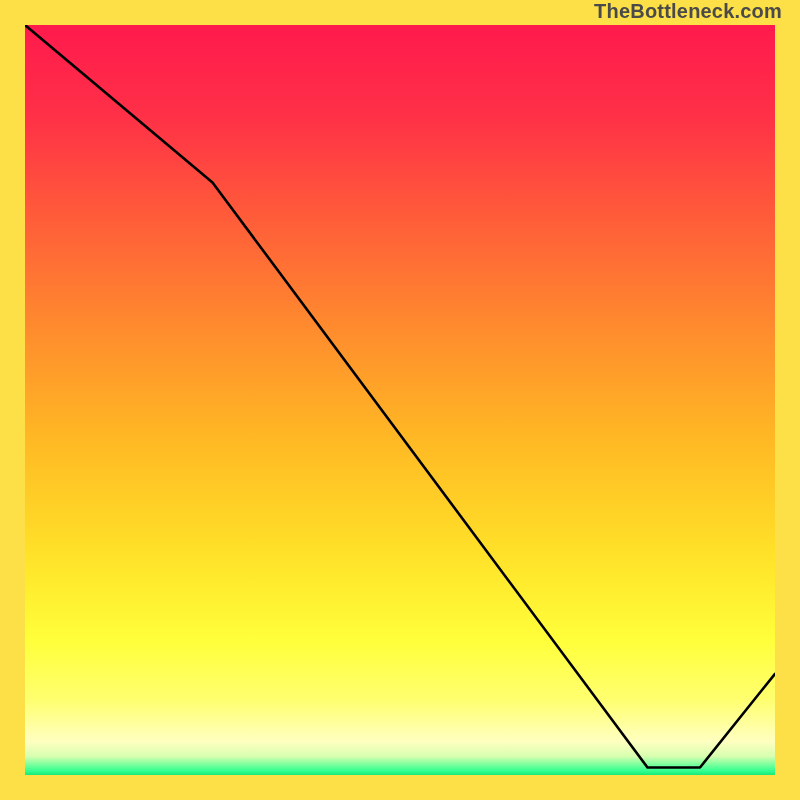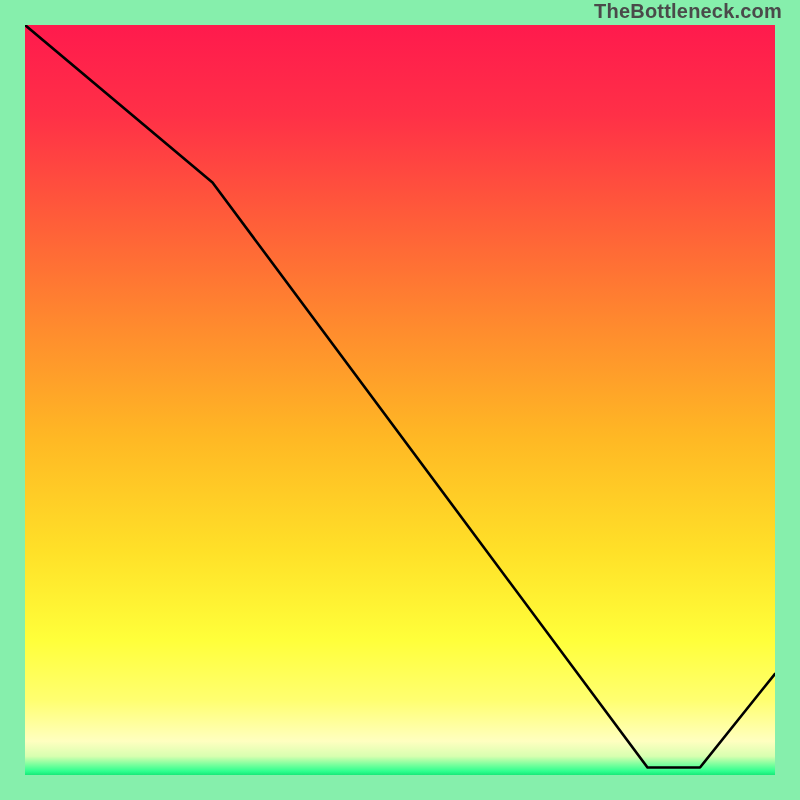--- a/index.html
+++ b/index.html
@@ -8,21 +8,21 @@
     width: 800px;
     height: 800px;
     background: #000000;
     overflow: hidden;
     font-family: Arial, Helvetica, sans-serif;
   }
   .outer {
     position: relative;
     width: 800px;
     height: 800px;
-    background: #86efac;
+    background: #fde047;
     box-sizing: border-box;
   }
   .watermark {
     position: absolute;
     top: 0px;
     right: 18px;
     color: #4a4a4a;
     font-size: 20px;
     font-weight: 600;
     letter-spacing: 0.2px;

